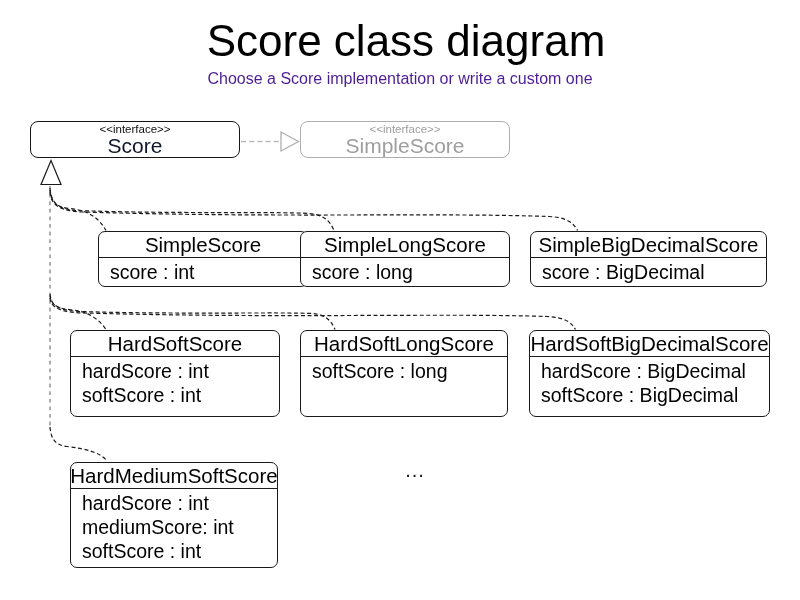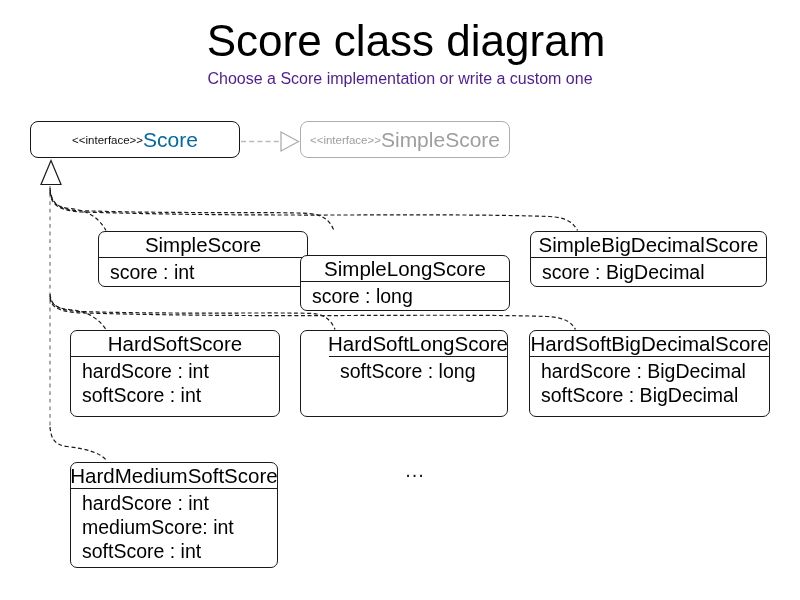--- a/index.html
+++ b/index.html
@@ -12,25 +12,25 @@
     font-size:44px;line-height:38px;color:#000;white-space:nowrap;
   }
   .subtitle{
     position:absolute;left:0;top:70px;width:100%;text-align:center;
     font-size:16px;line-height:18px;color:#4c1d95;white-space:nowrap;
   }
   .layer{position:absolute;left:0;top:0;width:800px;height:600px;pointer-events:none;}
   .uml-iface{
     position:absolute;box-sizing:border-box;background:#fff;
     border:1.4px solid #161616;border-radius:8px;
-    display:flex;align-items:center;justify-content:center;
+    display:flex;flex-direction:column;align-items:center;justify-content:center;
     z-index:2;
   }
   .uml-iface .stereo{font-size:11.5px;line-height:12px;color:#111;white-space:nowrap;}
-  .uml-iface .iface-name{font-size:21px;line-height:22px;color:#0369a1;white-space:nowrap;}
+  .uml-iface .iface-name{font-size:21px;line-height:22px;color:#0f172a;white-space:nowrap;}
   .uml-iface.muted{border-color:#aeaeae;}
   .uml-iface.muted .stereo,.uml-iface.muted .iface-name{color:#9e9e9e;}
   .uml-class{
     position:absolute;box-sizing:border-box;background:#fff;
     border:1.3px solid #1a1a1a;border-radius:7px;
     display:flex;flex-direction:column;z-index:2;
   }
   .cls-name{
     height:25px;flex:none;border-bottom:1.3px solid #1a1a1a;
     display:flex;align-items:center;justify-content:center;
@@ -83,21 +83,21 @@
     <div class="iface-name">SimpleScore</div>
   </div>
 
   <div class="uml-class" style="left:70px;top:231px;width:210px;height:56px;margin-left:28px;">
     <div class="cls-name">SimpleScore</div>
     <div class="cls-attrs">
       <div>score : int</div>
     </div>
   </div>
 
-  <div class="uml-class" style="left:300px;top:231px;width:210px;height:56px;margin-top:24px;">
+  <div class="uml-class" style="left:300px;top:231px;width:210px;height:56px;">
     <div class="cls-name">SimpleLongScore</div>
     <div class="cls-attrs">
       <div>score : long</div>
     </div>
   </div>
 
   <div class="uml-class" style="left:530px;top:231px;width:237px;height:56px;">
     <div class="cls-name">SimpleBigDecimalScore</div>
     <div class="cls-attrs">
       <div>score : BigDecimal</div>
@@ -105,21 +105,21 @@
   </div>
 
   <div class="uml-class" style="left:70px;top:330px;width:210px;height:87px;">
     <div class="cls-name">HardSoftScore</div>
     <div class="cls-attrs">
       <div>hardScore : int</div>
       <div>softScore : int</div>
     </div>
   </div>
 
-  <div class="uml-class" style="left:300px;top:330px;width:208px;height:87px;padding-left:28px;">
+  <div class="uml-class" style="left:300px;top:330px;width:208px;height:87px;">
     <div class="cls-name">HardSoftLongScore</div>
     <div class="cls-attrs">
       <div>softScore : long</div>
     </div>
   </div>
 
   <div class="uml-class" style="left:529px;top:330px;width:241px;height:87px;">
     <div class="cls-name">HardSoftBigDecimalScore</div>
     <div class="cls-attrs">
       <div>hardScore : BigDecimal</div>

